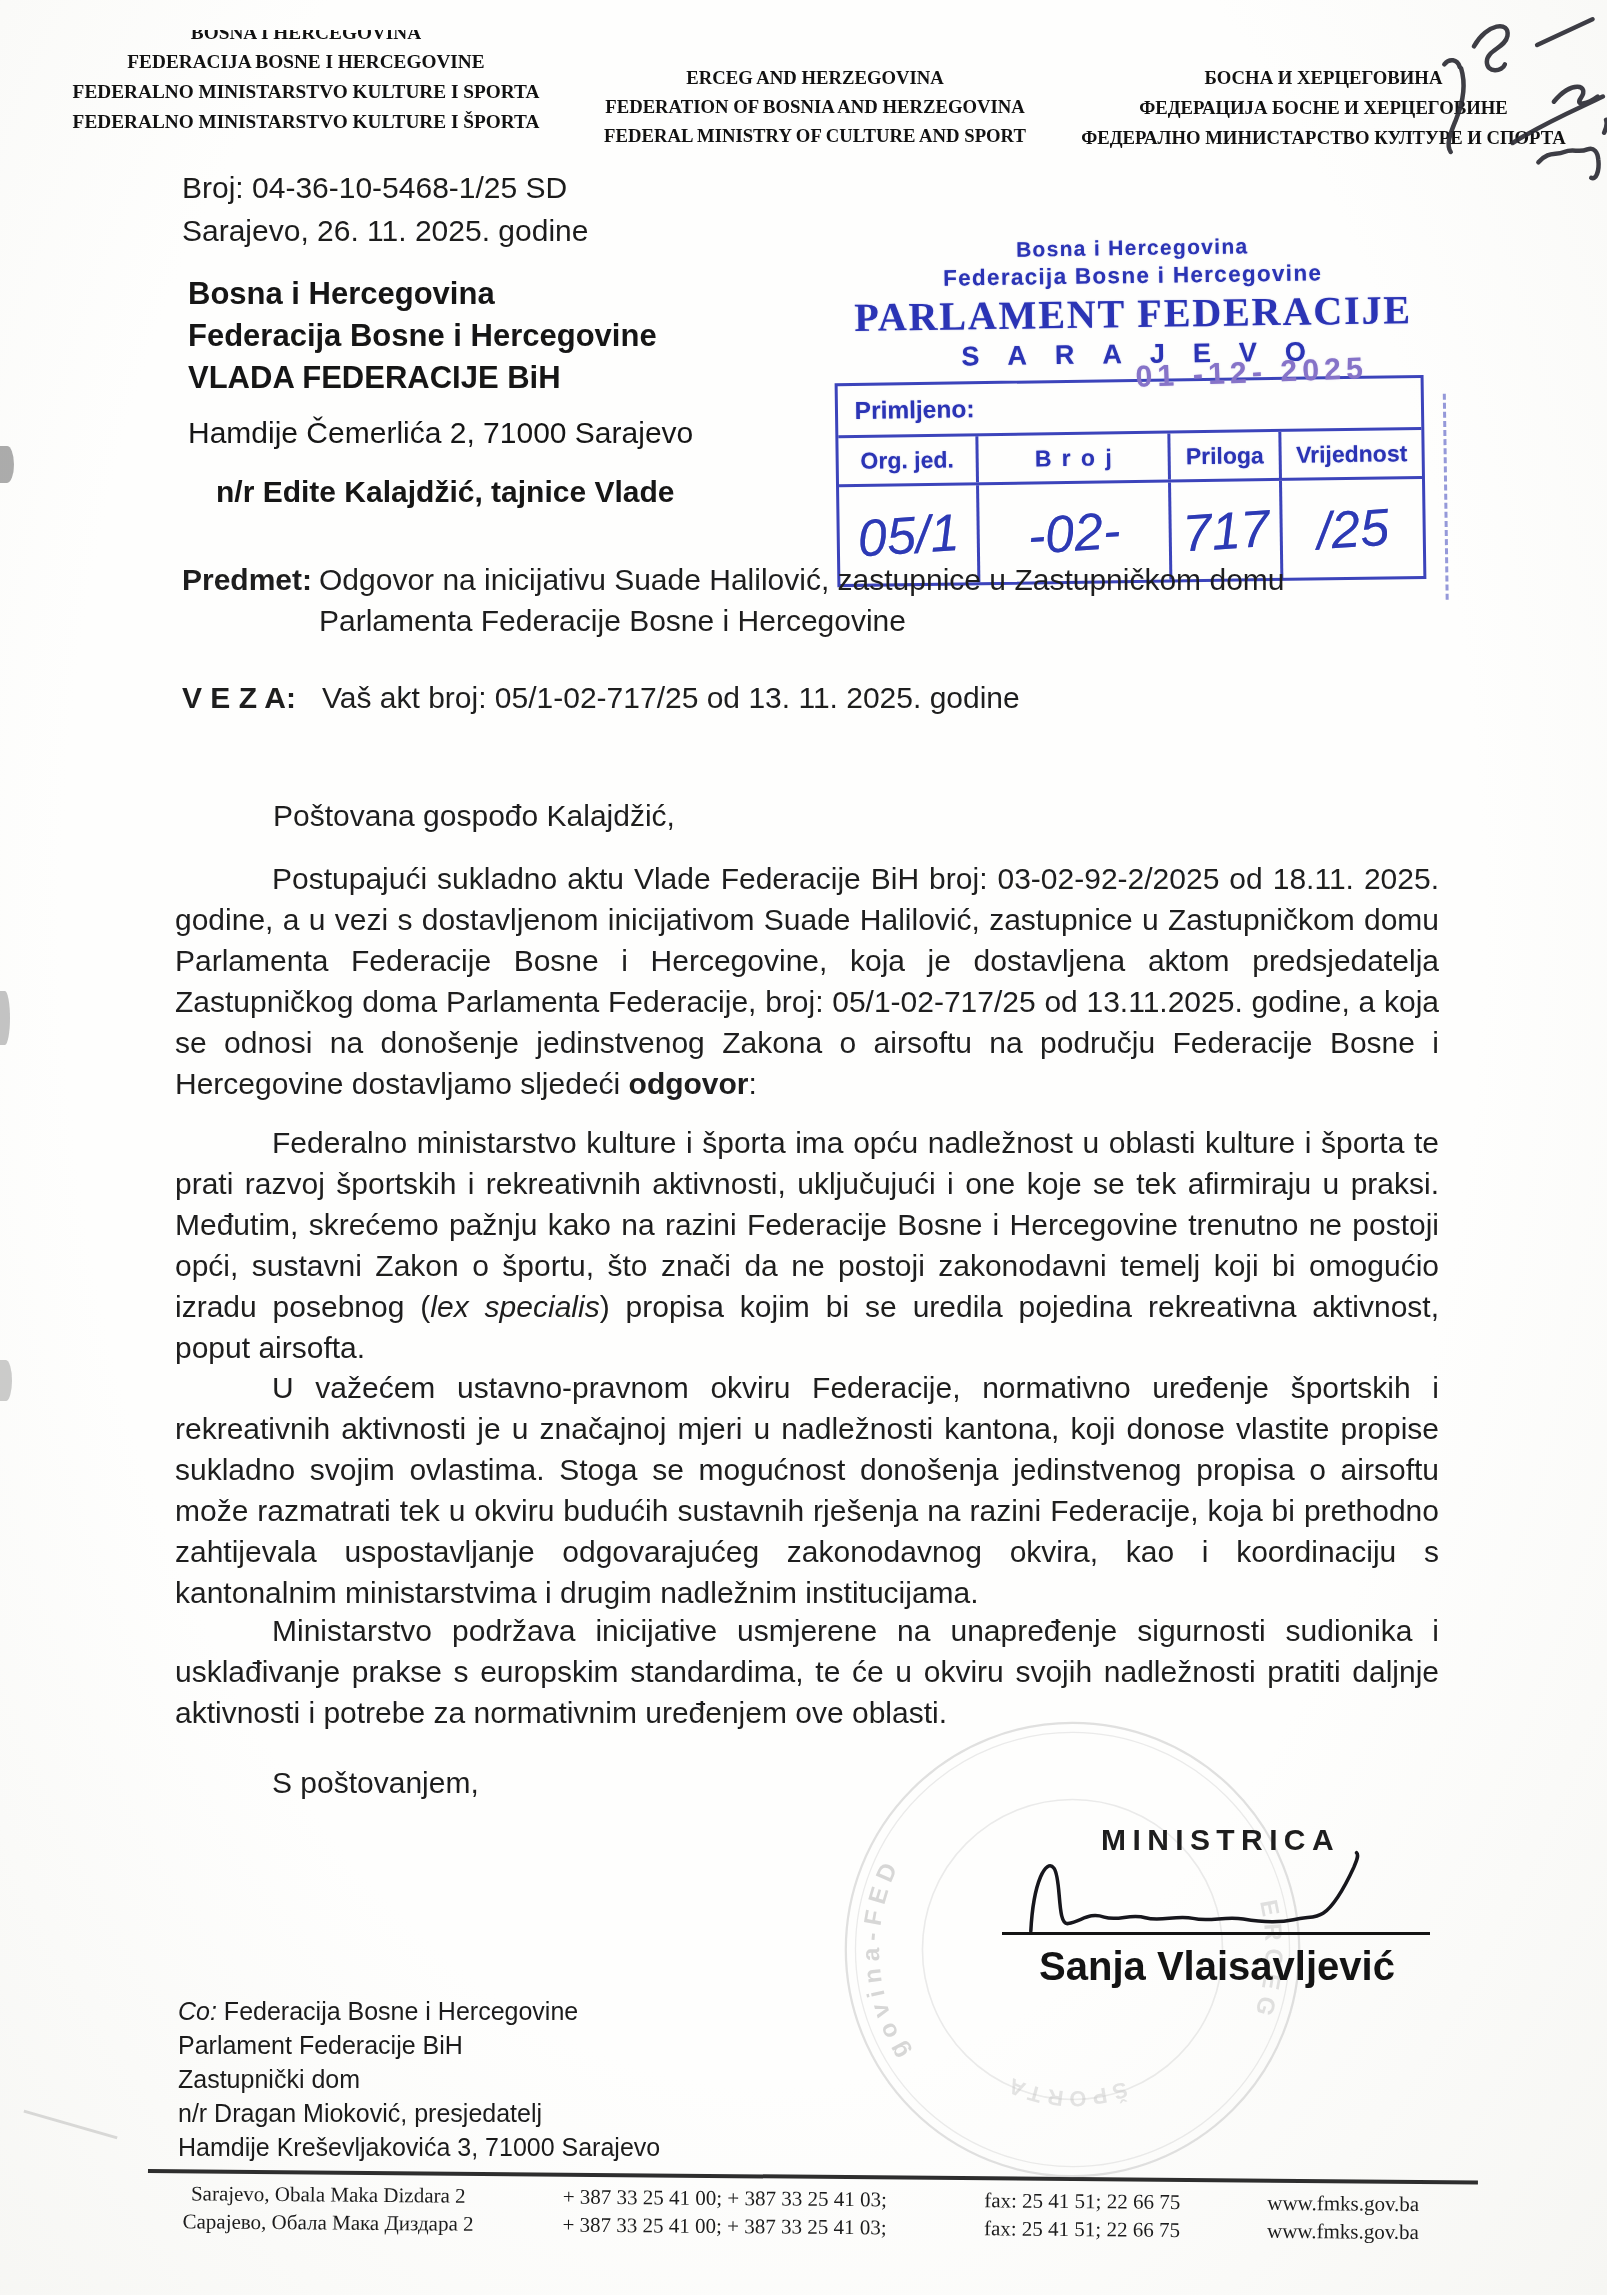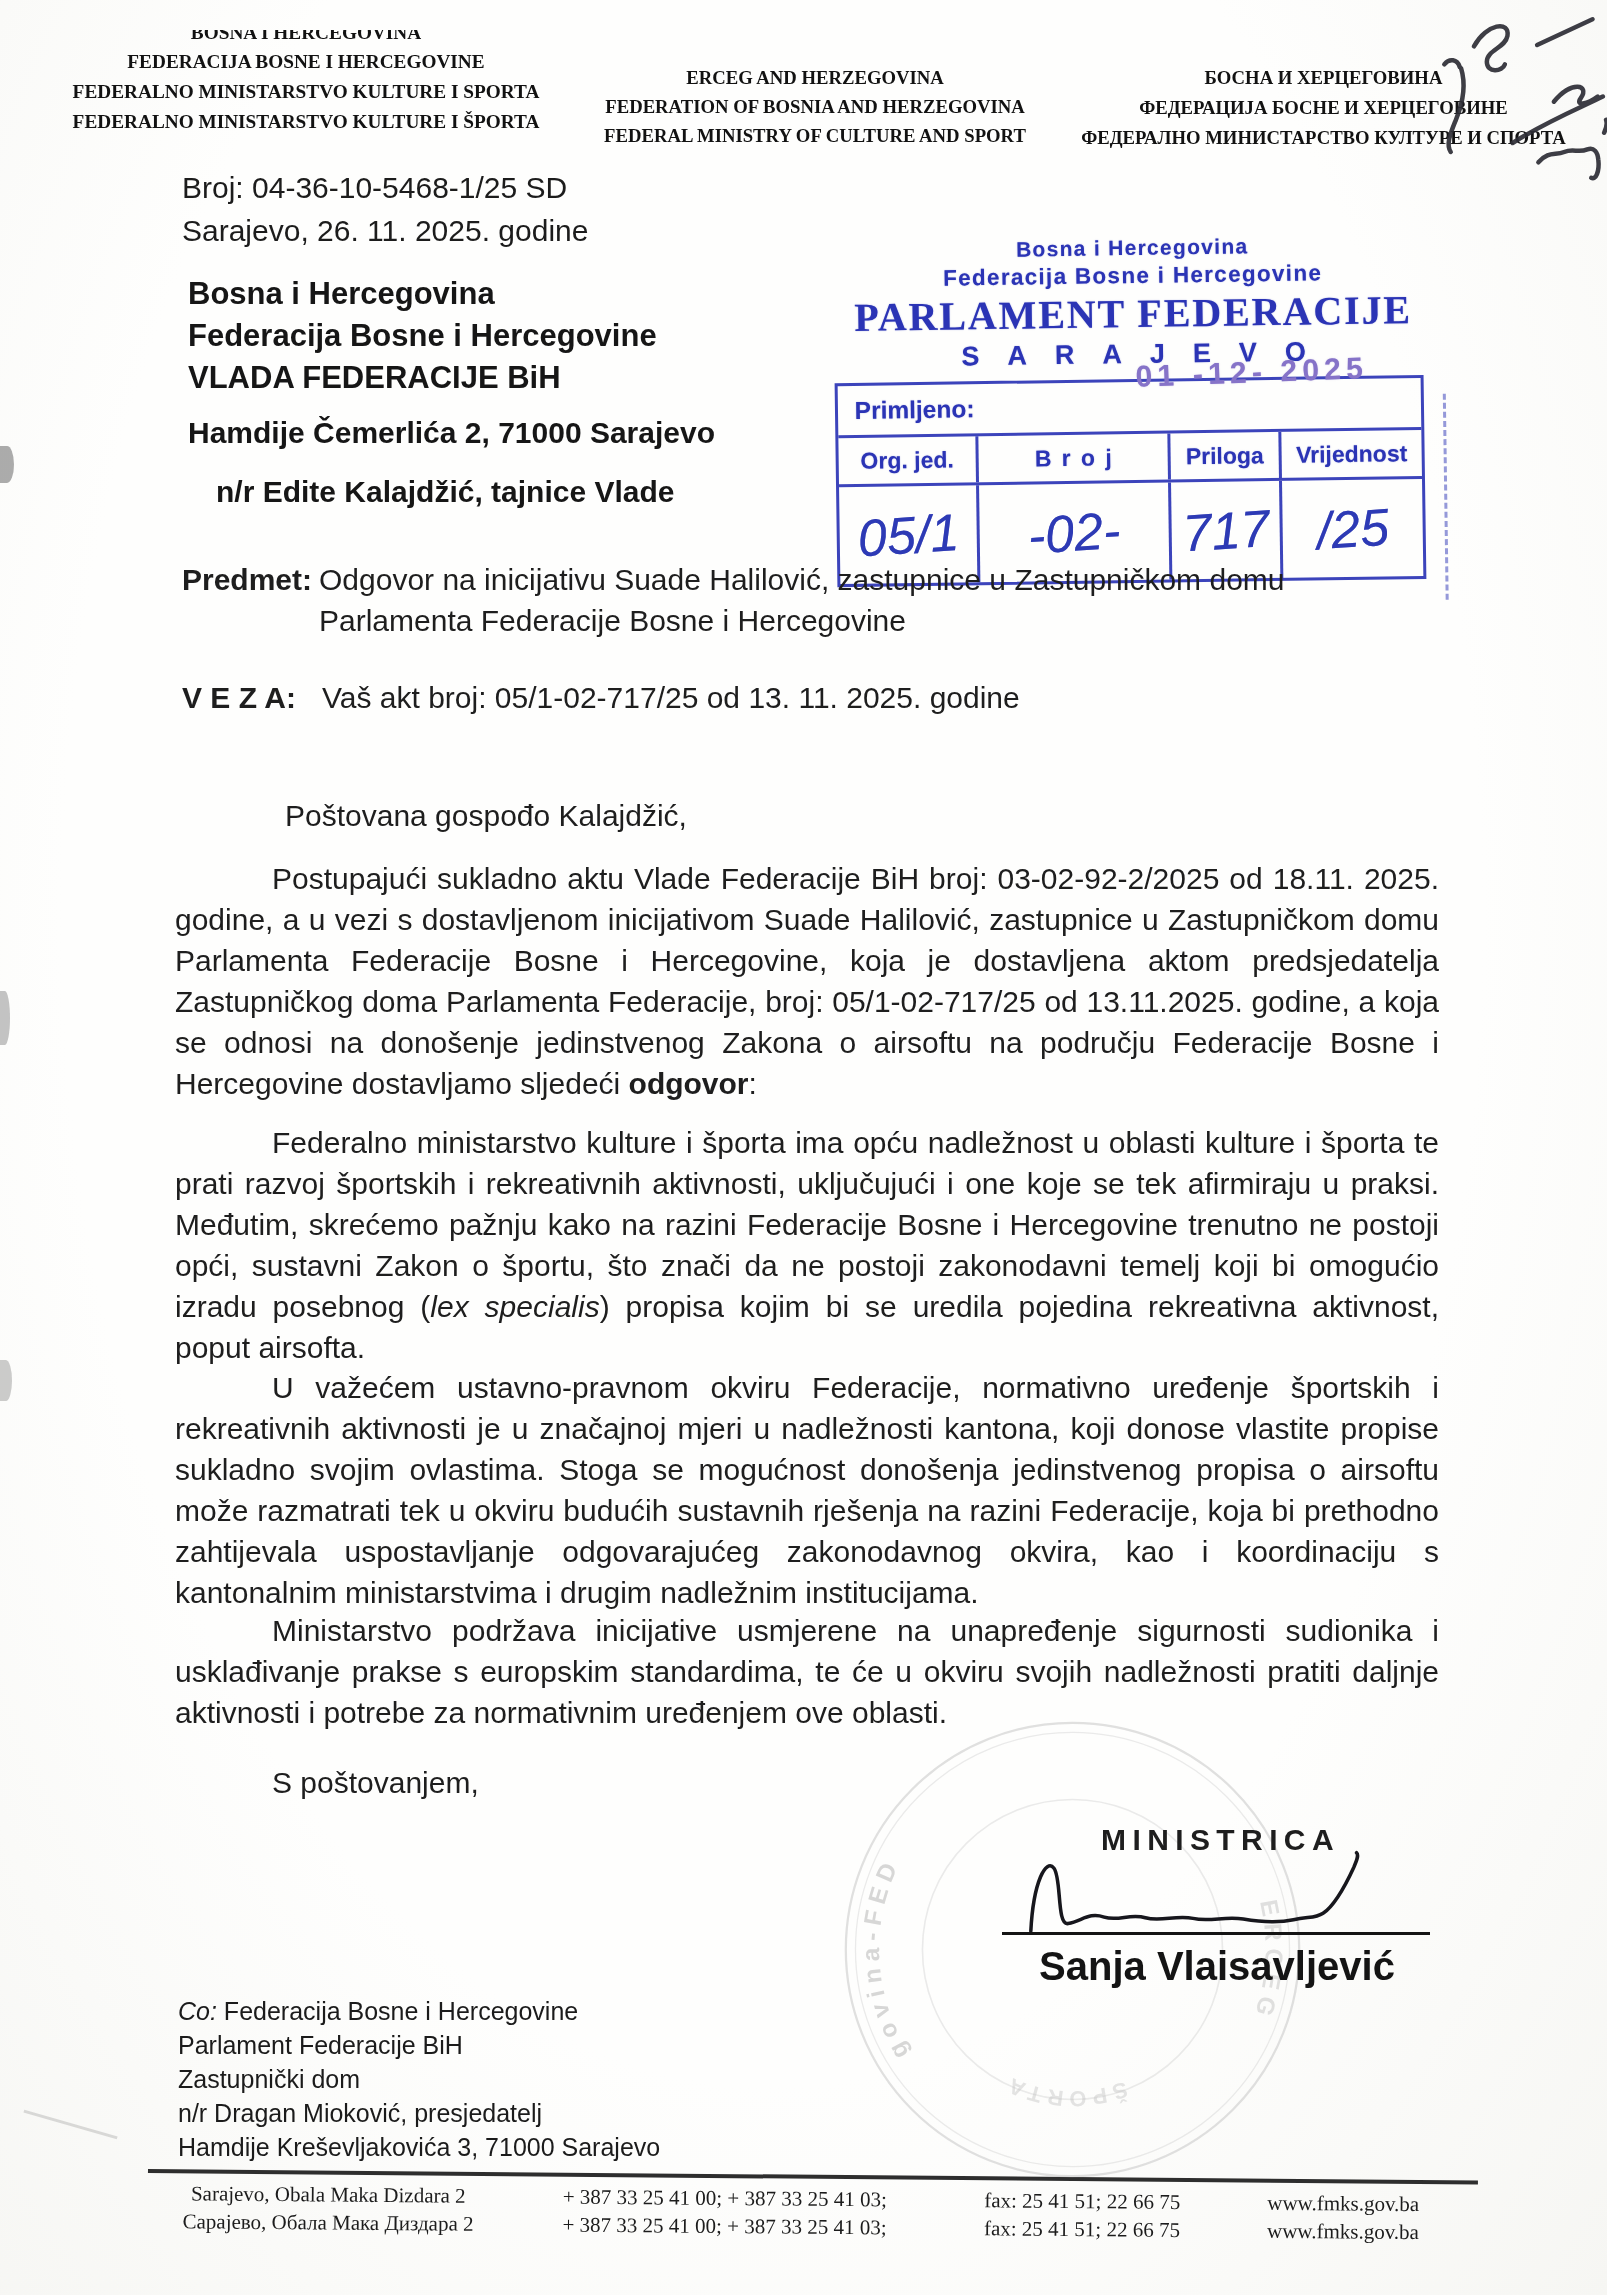--- a/index.html
+++ b/index.html
@@ -10,21 +10,21 @@
   
   .lh{font-family:"Liberation Serif", serif;font-weight:bold;color:#121212;text-align:center;}
   .lh-col1{left:45px;top:30px;width:522px;font-size:19.3px;line-height:30px;}
   .lh-col2{left:567px;top:63px;width:496px;font-size:18.7px;line-height:29px;}
   .lh-col3{left:1066px;top:63px;width:515px;font-size:18.7px;line-height:30px;}
   .lh-cut{height:16.7px;overflow:hidden;}
   .lh-cut span{display:block;margin-top:-12.2px;}
   
   .ref{left:182px;top:166px;font-size:30px;line-height:43px;color:#1c1c1c;}
   .rcpt{left:188px;top:273px;font-size:31px;line-height:42px;font-weight:bold;color:#161616;}
-  .rcpt-addr{left:188px;top:416px;font-size:30px;font-weight:bold;color:#161616;}
+  .rcpt-addr{left:188px;top:416px;font-size:30px;font-weight:normal;color:#161616;}
   .rcpt-attn{left:188px;top:475px;font-size:30px;font-weight:bold;color:#161616;margin-left:28px;}
   
   .stamp{left:835px;top:236px;width:599px;transform:rotate(-0.8deg);color:#2b34b5;}
   .stamp *{text-shadow:0 0 1.3px rgba(43,52,181,.45);}
   .st-line1{text-align:center;font-weight:bold;font-size:21px;letter-spacing:1.3px;}
   .st-line2{text-align:center;font-weight:bold;font-size:22.5px;letter-spacing:1.3px;margin-top:2.6px;}
   .st-title{text-align:center;font-family:"Liberation Serif", serif;font-weight:bold;font-size:40px;letter-spacing:1.9px;margin-top:1.3px;}
   .st-city{text-align:center;font-weight:bold;font-size:27px;letter-spacing:28px;text-indent:28px;margin-top:2.6px;}
   .st-table{margin-top:9px;border:3.9px solid rgba(43,52,181,.92);width:589px;box-sizing:border-box;}
   .st-row1{height:49px;display:flex;align-items:center;border-bottom:3.9px solid rgba(43,52,181,.92);}
@@ -40,21 +40,21 @@
   .st-broj{letter-spacing:10.3px;text-indent:10.3px;}
   .hand{font-style:italic;font-size:52px;font-weight:500;color:#2d3ab5;transform:rotate(-3deg);text-shadow:0 0 0.6px rgba(43,52,181,.5);}
   .st-date{position:absolute;left:301px;top:121px;font-weight:bold;font-size:30px;letter-spacing:5.2px;color:#8673c8;transform:rotate(-1.4deg);white-space:nowrap;text-shadow:0 0 1.3px rgba(134,115,200,.5);}
   .st-dashes{position:absolute;right:-11.6px;top:162px;height:206px;border-right:3.2px dashed rgba(43,52,181,.5);}
   
   .subject{left:182px;top:559px;width:1185px;display:flex;font-size:30px;line-height:41px;}
   .subject .lbl{width:137px;font-weight:bold;flex:none;}
   .veza{left:182px;top:681px;width:1224px;display:flex;font-size:30px;}
   .veza .lbl{width:140px;font-weight:bold;flex:none;}
   
-  .salut{left:285px;top:799px;font-size:30px;}
+  .salut{left:273px;top:799px;font-size:30px;}
   p.body-p{position:absolute;left:175px;width:1264px;margin:0;font-size:30px;line-height:41px;
            text-align:justify;text-indent:97px;color:#1e1e1e;}
   .closing{left:272px;top:1766px;font-size:30px;}
   
   .min-title{left:1011px;top:1823px;width:419px;text-align:center;font-weight:bold;font-size:30px;letter-spacing:6.4px;z-index:3;}
   .sig-svg{left:992px;top:1836px;z-index:3;}
   .sig-line{left:1002px;top:1932px;width:428px;height:3.2px;background:#141414;z-index:3;}
   .sig-name{left:1003px;top:1944px;width:428px;text-align:center;font-weight:bold;font-size:40px;color:#141414;z-index:3;}
   .round-stamp{left:831px;top:1708px;z-index:1;}
   

